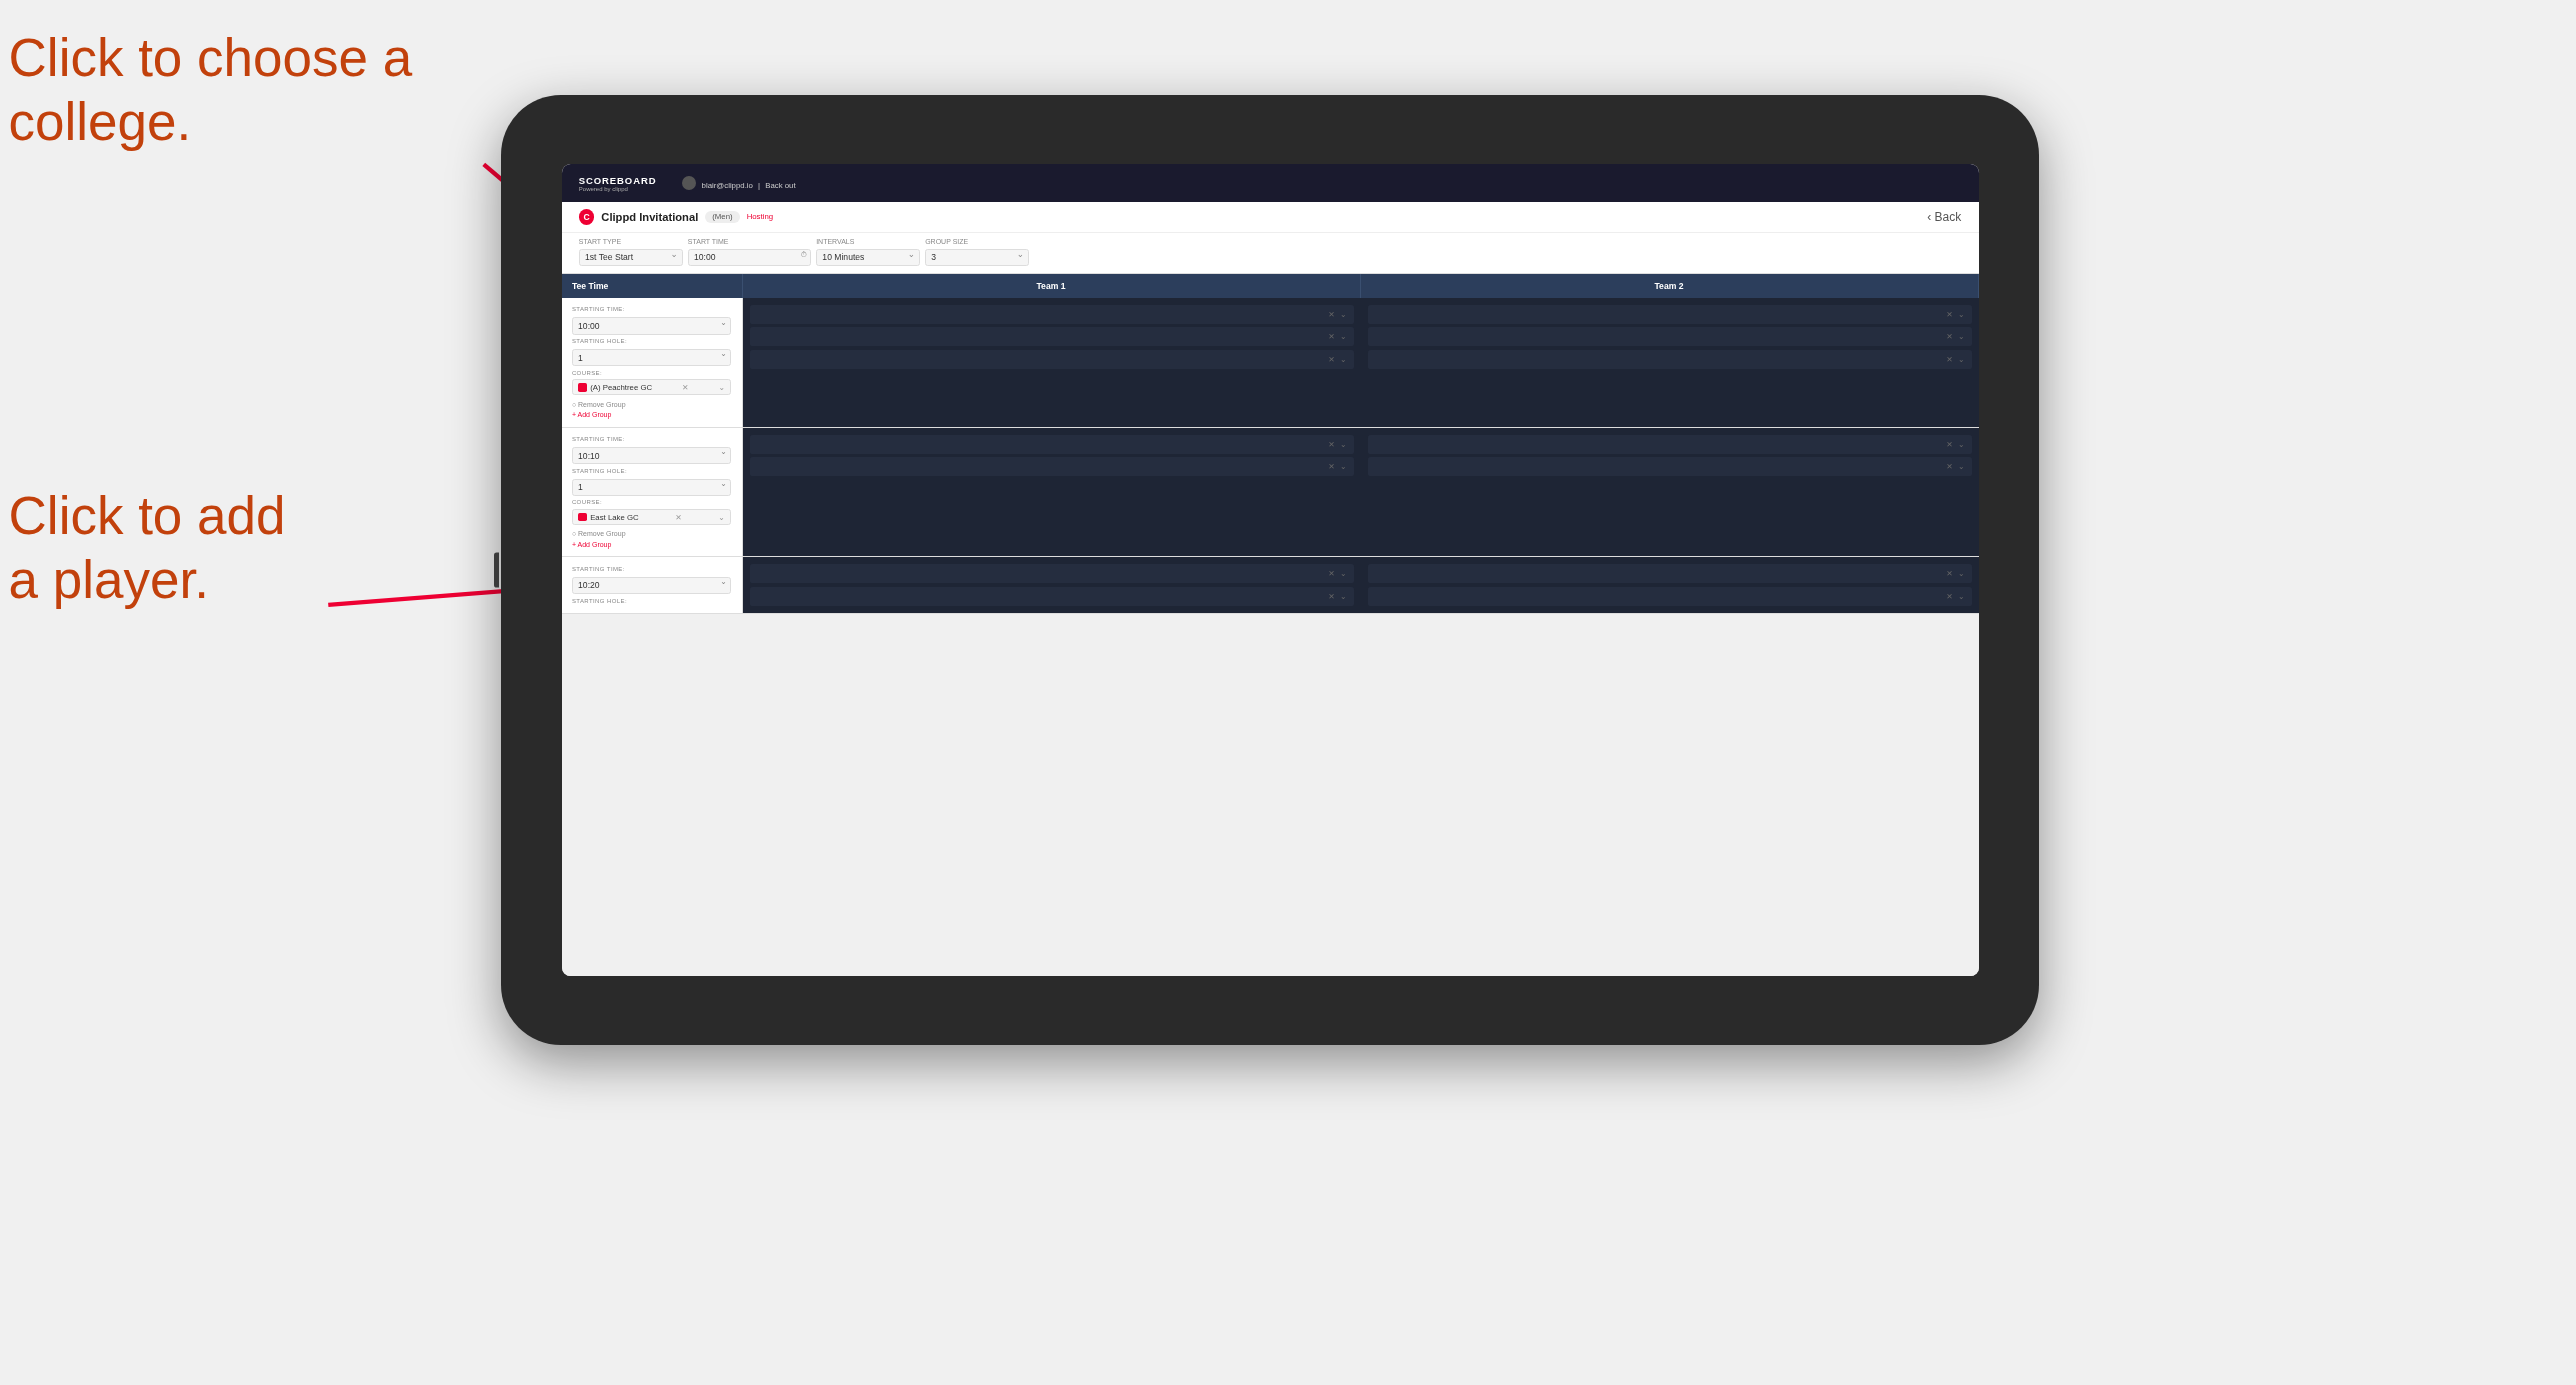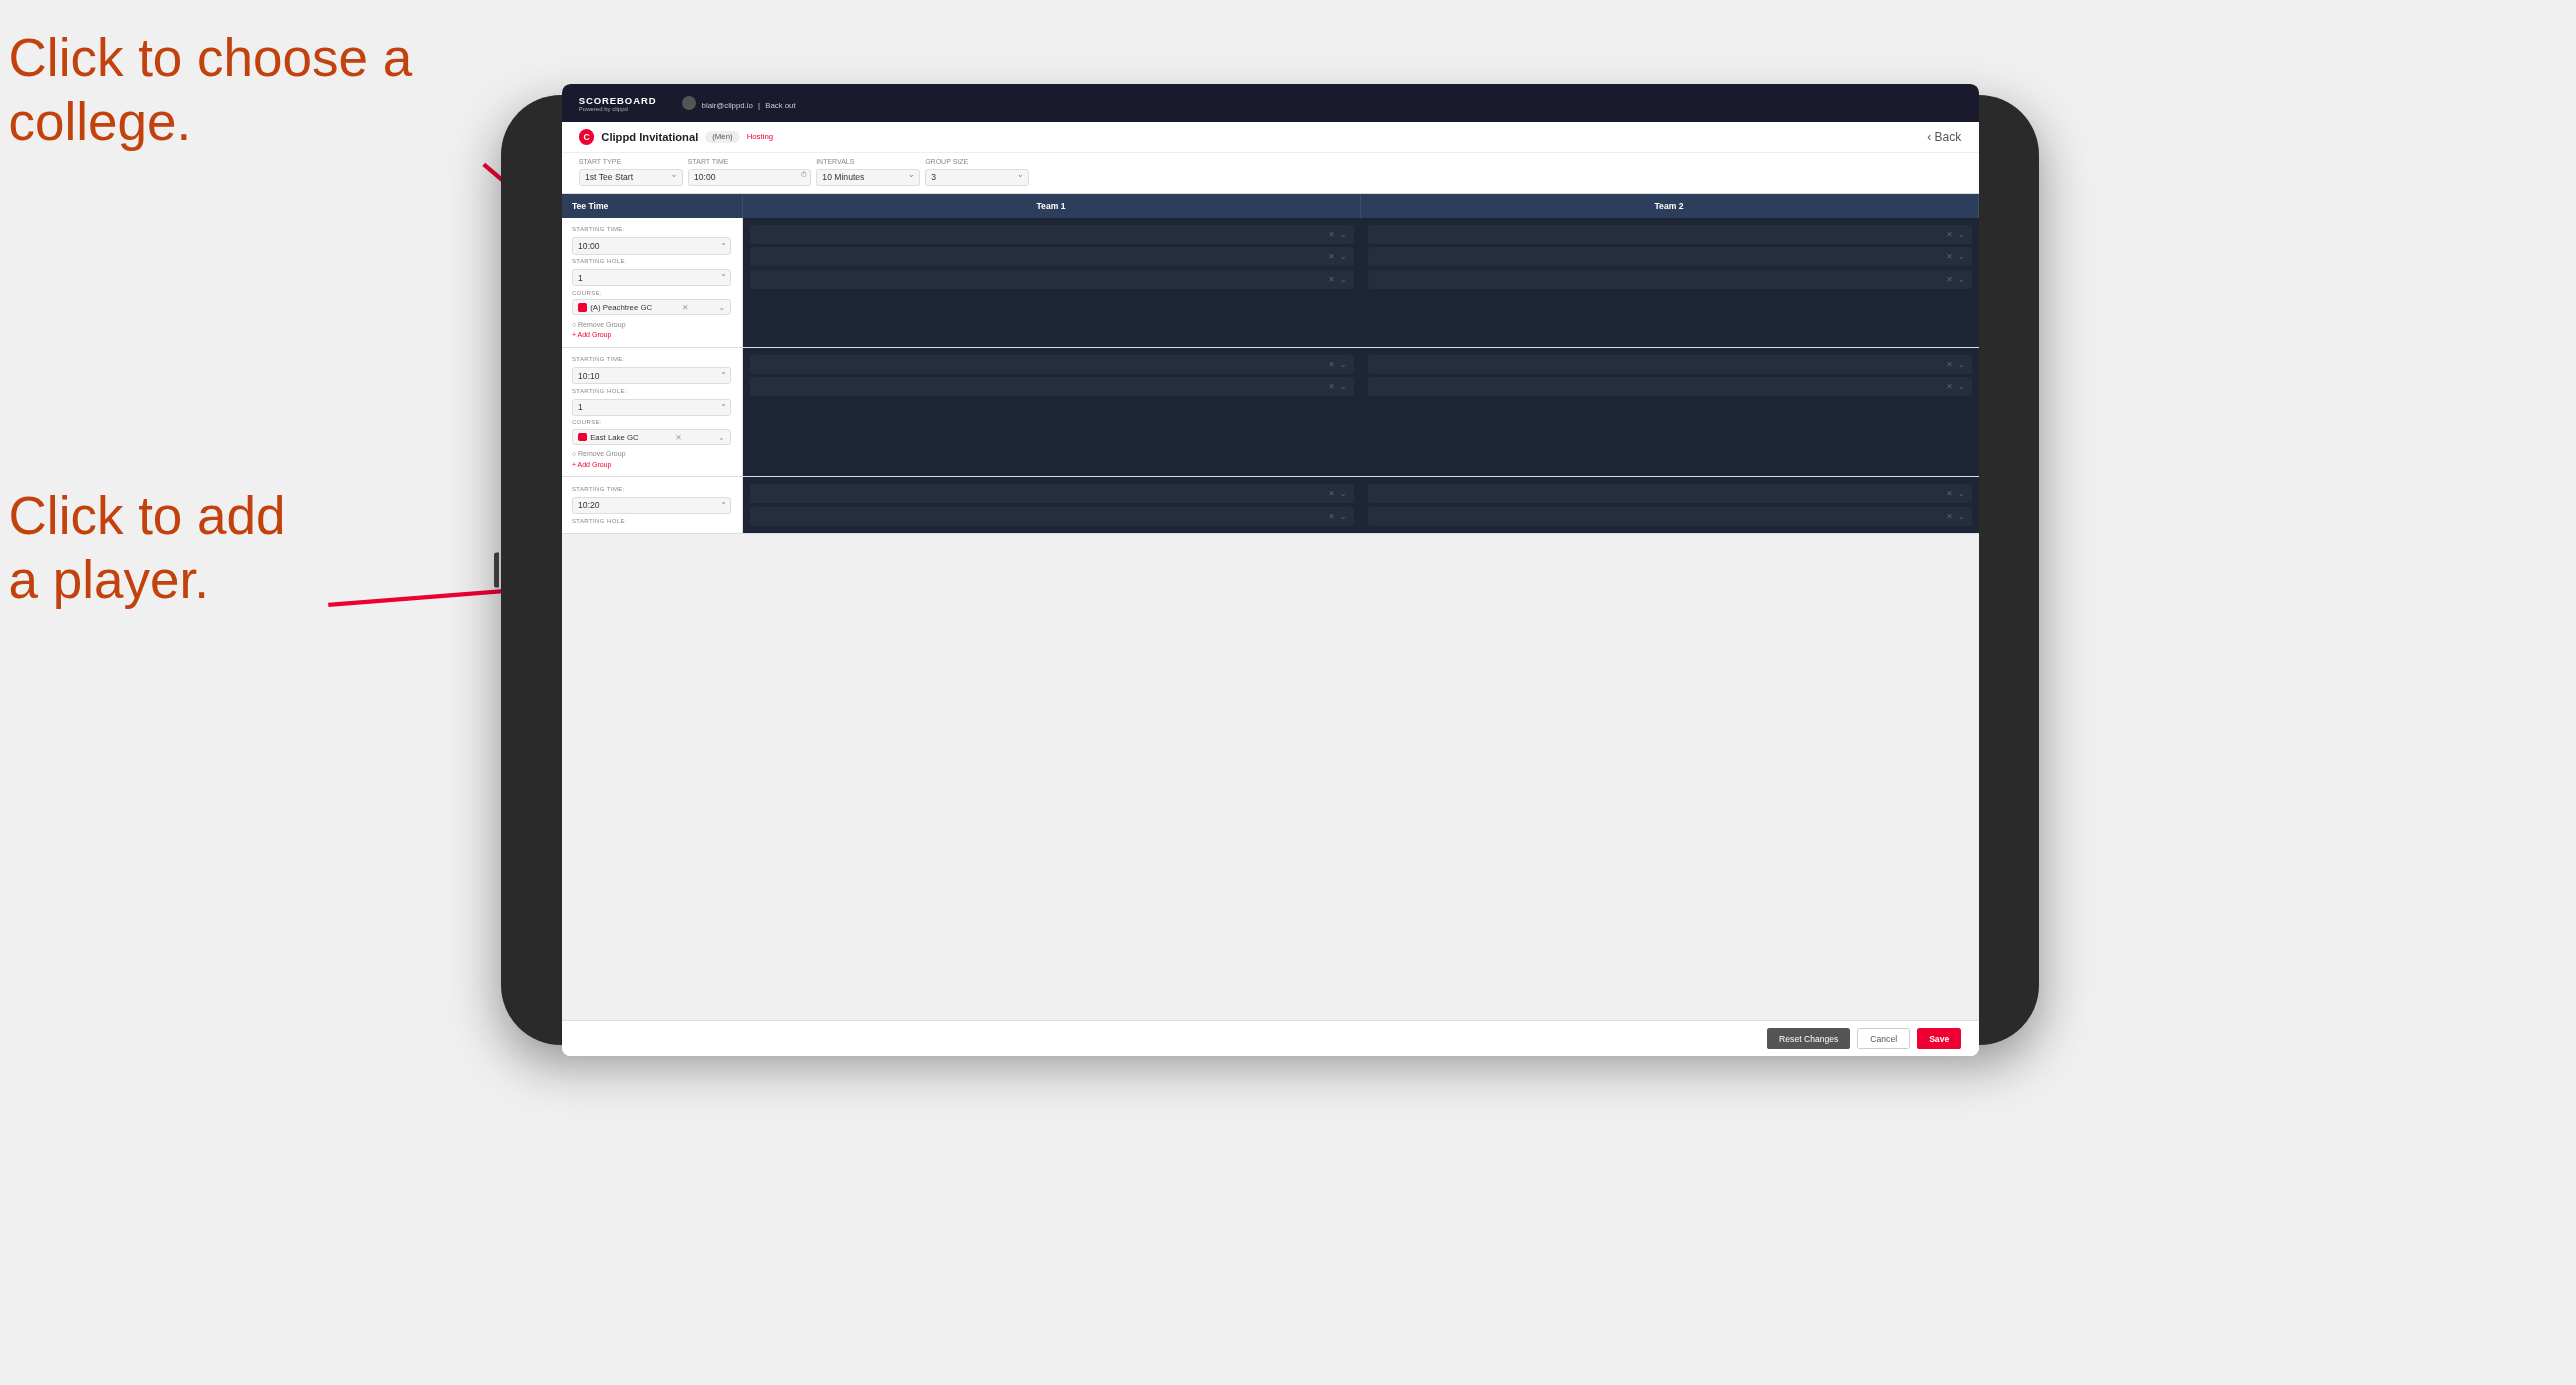--- a/index.html
+++ b/index.html
@@ -42,21 +42,21 @@
       background: #2a2a2a;
       border-radius: 60px;
       box-shadow: 0 17.3px 52px rgba(0,0,0,0.4);
       display: flex;
       align-items: center;
       justify-content: center;
     }
 
     .tablet-screen {
       width: 1417px;
-      height: 972px;
+      height: 812px;
       background: #fff;
       border-radius: 8.6px;
       overflow: hidden;
       display: flex;
       flex-direction: column;
     }
 
     
     .nav-bar {
       background: #1a1a2e;
@@ -613,21 +613,16 @@
           </div>
           <div class="player-row">
             <span class="px">✕</span>
             <span class="px">⌄</span>
           </div>
         </div>
       </div>
 
     </div>
 
-    <div class="footer">
-      <button class="btn-reset">Reset Changes</button>
-      <button class="btn-cancel">Cancel</button>
-      <button class="btn-save">Save</button>
-    </div>
 
   </div>
 </div>
 
 
 </body></html>

